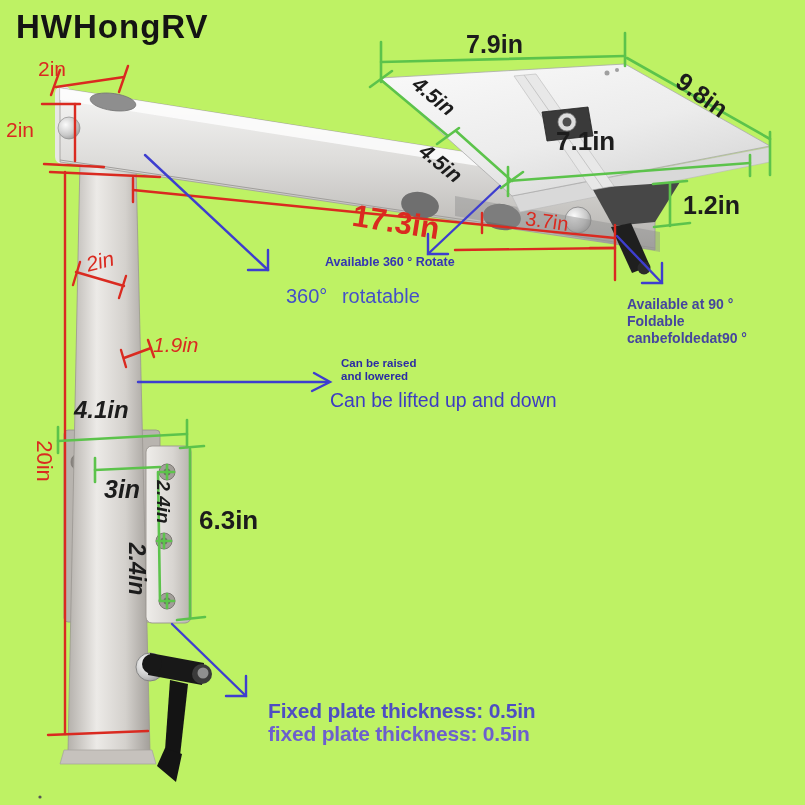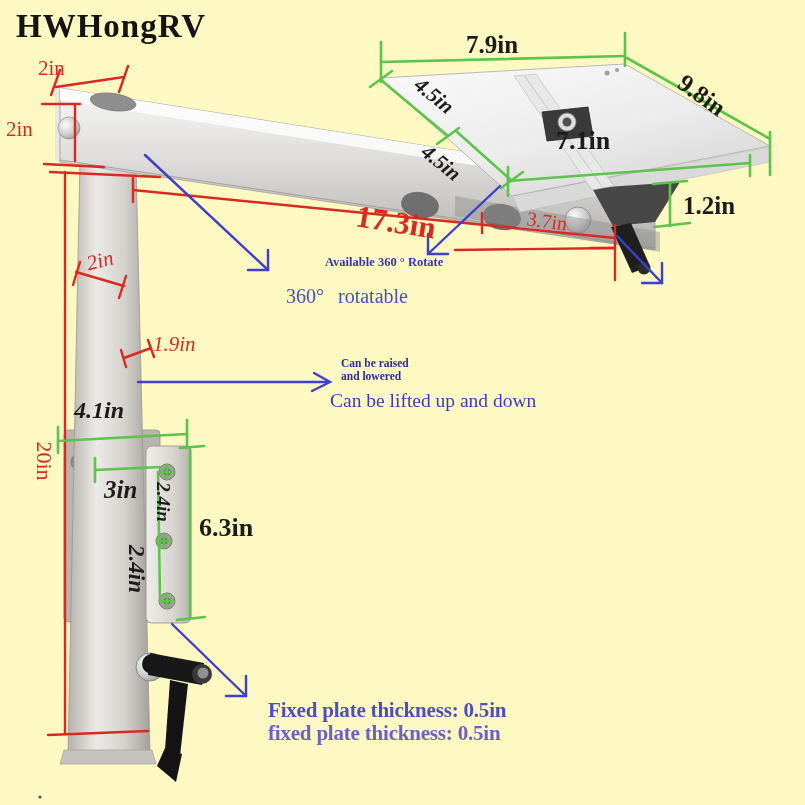--- a/index.html
+++ b/index.html
@@ -1,17 +1,17 @@
 <!DOCTYPE html>
 <html><head>
 <meta charset="utf-8">
 <style>
   html,body{margin:0;padding:0;background:#fff;}
-  #stage{position:relative;width:805px;height:805px;background:#fef9c3;overflow:hidden;
-         font-family:Liberation Serif, serif;}
+  #stage{position:relative;width:805px;height:805px;background:#bef264;overflow:hidden;
+         font-family:Liberation Sans, sans-serif;}
   #art{position:absolute;left:0;top:0;}
   .lbl{position:absolute;white-space:nowrap;line-height:1;}
   .ctr{transform:translate(-50%,-50%);}
   .red{color:#da2a20;}
   .blk{color:#1c1c1c;}
   .b{font-weight:bold;}
   .i{font-style:italic;}
   .logo{font-size:33px;font-weight:bold;color:#141414;letter-spacing:1px;}
   .dim-lg{font-size:25px;font-weight:bold;color:#1c1c1c;}
   .note-sm{font-size:12.5px;font-weight:bold;color:#3434b4;}
@@ -205,33 +205,38 @@
   <div class="lbl ctr blk b i" style="left:441px;top:163px;font-size:21px;transform:translate(-50%,-50%) rotate(39deg);">4.5in</div>
   <div class="lbl dim-lg" style="left:556px;top:128px;font-size:26px;">7.1in</div>
   <div class="lbl dim-lg" style="left:683px;top:193px;">1.2in</div>
 
   <div class="lbl ctr red b" style="left:396px;top:222px;font-size:31px;transform:translate(-50%,-50%) rotate(9deg);">17.3in</div>
   <div class="lbl ctr red" style="left:547px;top:221px;font-size:20px;transform:translate(-50%,-50%) rotate(8deg);">3.7in</div>
 
   <div class="lbl note-sm" style="left:278px;top:256px;margin-left:47px;">Available 360 ° Rotate</div>
   <div class="lbl note-lg" style="left:286px;top:286px;word-spacing:9px;">360°  rotatable</div>
 
+  <div class="lbl fold" style="left:627px;top:296px;line-height:17px;">
+    <div>Available at 90 °</div>
+    <div>Foldable</div>
+    <div>canbefoldedat90 °</div>
+  </div>
 
   <div class="lbl ctr red i" style="left:100px;top:261px;font-size:21px;transform:translate(-50%,-50%) rotate(-14deg);">2in</div>
   <div class="lbl red i" style="left:153px;top:334px;font-size:21px;">1.9in</div>
   <div class="lbl ctr red" style="left:44px;top:461px;font-size:22px;transform:translate(-50%,-50%) rotate(90deg);">20in</div>
 
   <div class="lbl raise" style="left:341px;top:357px;">
     <div>Can be raised</div>
     <div>and lowered</div>
   </div>
   <div class="lbl lift" style="left:330px;top:391px;">Can be lifted up and down</div>
 
   <div class="lbl blk b i" style="left:74px;top:398px;font-size:24px;">4.1in</div>
   <div class="lbl blk b i" style="left:104px;top:477px;font-size:25px;">3in</div>
   <div class="lbl ctr blk b i" style="left:163px;top:502px;font-size:19px;transform:translate(-50%,-50%) rotate(90deg);">2.4in</div>
   <div class="lbl ctr blk b i" style="left:136px;top:569px;font-size:23px;transform:translate(-50%,-50%) rotate(90deg);">2.4in</div>
-  <div class="lbl blk b" style="left:199px;top:507px;font-size:26px;margin-top:8px;">6.3in</div>
+  <div class="lbl blk b" style="left:199px;top:507px;font-size:26px;">6.3in</div>
 
   <div class="lbl thick1" style="left:268px;top:700px;">Fixed plate thickness: 0.5in</div>
   <div class="lbl thick2" style="left:268px;top:723px;">fixed plate thickness: 0.5in</div>
 
 </div>
 
 </body></html>

